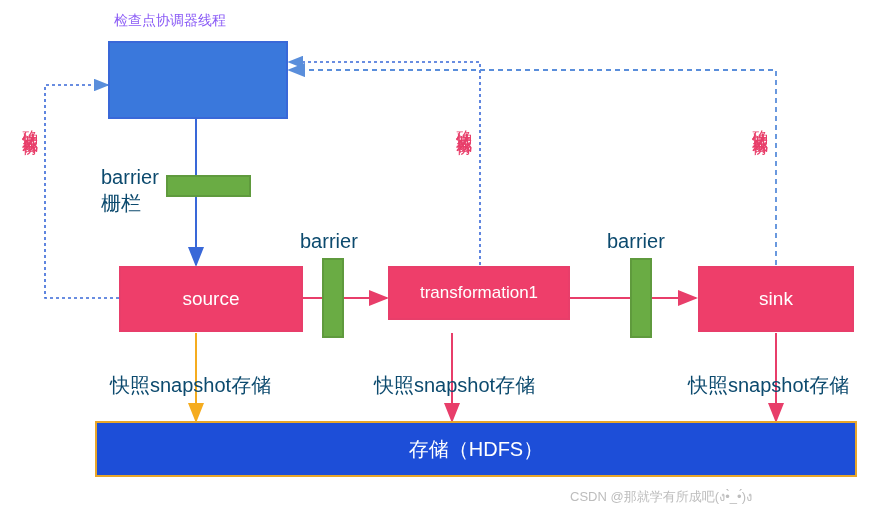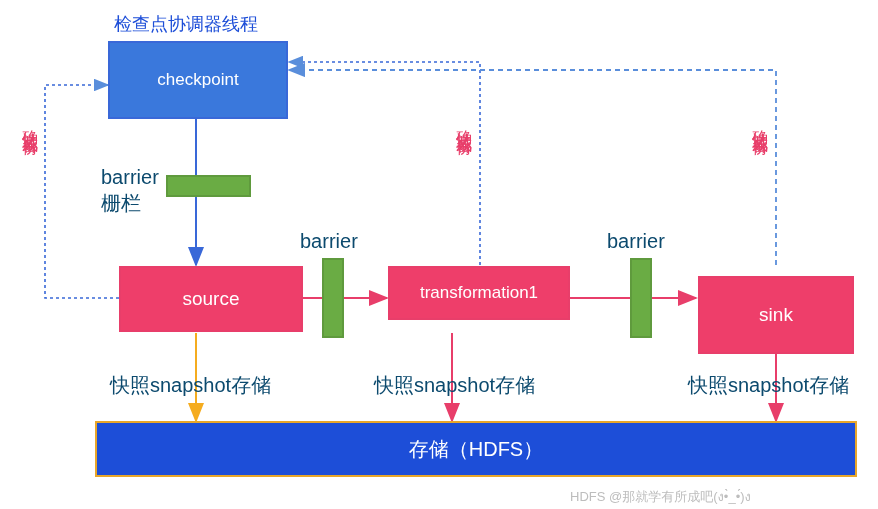--- a/index.html
+++ b/index.html
@@ -35,21 +35,21 @@
   .storage-box {
     border: 2px solid #e8a62a;
     background: #1d4ed8;
     color: #fff;
     font-size: 20px;
   }
   .green-bar {
     background: #6aac44;
     border: 2px solid #5f9a3d;
   }
-  .label-blue { color: #1d4ed8; font-size: 18px; }
+  .label-blue { color: #8b5cf6; font-size: 14px; }
   .label-pink { color: #0c4a6e; font-size: 20px; }
   .vlabel {
     color: #e83e6a;
     font-size: 16px;
     writing-mode: vertical-rl;
     text-orientation: upright;
     letter-spacing: 2px;
   }
   .watermark {
     color: #bdbdbd;
@@ -95,42 +95,41 @@
 
   <line x1="196" y1="333" x2="196" y2="421" stroke="#f5ac1f" stroke-width="2" marker-end="url(#ah-yellow)"></line>
   <line x1="452" y1="333" x2="452" y2="421" stroke="#e83e6a" stroke-width="2" marker-end="url(#ah-pink)"></line>
   <line x1="776" y1="333" x2="776" y2="421" stroke="#e83e6a" stroke-width="2" marker-end="url(#ah-pink)"></line>
 </svg>
 
 <div class="abs label-blue" style="left:114px; top:12px;">检查点协调器线程</div>
 
 <div class="abs box coord-box" style="left:108px; top:41px; width:180px; height:78px;">
   <div>
-    <div>checkpoint</div>
   </div>
 </div>
 
 <div class="abs label-pink" style="left:101px; top:164px; line-height:1.3; white-space:pre;">barrier
 栅栏</div>
 
 <div class="abs green-bar" style="left:166px; top:175px; width:85px; height:22px;"></div>
 
 <div class="abs vlabel" style="left:19px; top:117px;">确认完成备份</div>
 <div class="abs vlabel" style="left:453px; top:117px;">确认完成备份</div>
 <div class="abs vlabel" style="left:749px; top:117px;">确认完成备份</div>
 
 <div class="abs label-pink" style="left:300px; top:230px;">barrier</div>
 <div class="abs label-pink" style="left:607px; top:230px;">barrier</div>
 
 <div class="abs green-bar" style="left:322px; top:258px; width:22px; height:80px;"></div>
 <div class="abs green-bar" style="left:630px; top:258px; width:22px; height:80px;"></div>
 
 <div class="abs box pink-box" style="left:119px; top:266px; width:184px; height:66px;">source</div>
 <div class="abs box pink-box" style="left:388px; top:266px; width:182px; height:54px; font-size:17px;">transformation1</div>
-<div class="abs box pink-box" style="left:698px; top:276px; width:156px; height:78px;">sink</div>
+<div class="abs box pink-box" style="left:698px; top:266px; width:156px; height:66px;">sink</div>
 
 <div class="abs label-pink" style="left:110px; top:372px;">快照snapshot存储</div>
 <div class="abs label-pink" style="left:374px; top:372px;">快照snapshot存储</div>
 <div class="abs label-pink" style="left:688px; top:372px;">快照snapshot存储</div>
 
 <div class="abs box storage-box" style="left:95px; top:421px; width:762px; height:56px;">存储（HDFS）</div>
 
-<div class="abs watermark" style="left:570px; top:486px;">HDFS @那就学有所成吧(ง•̀_•́)ง</div>
+<div class="abs watermark" style="left:570px; top:486px;">CSDN @那就学有所成吧(ง•̀_•́)ง</div>
 
 </body></html>

